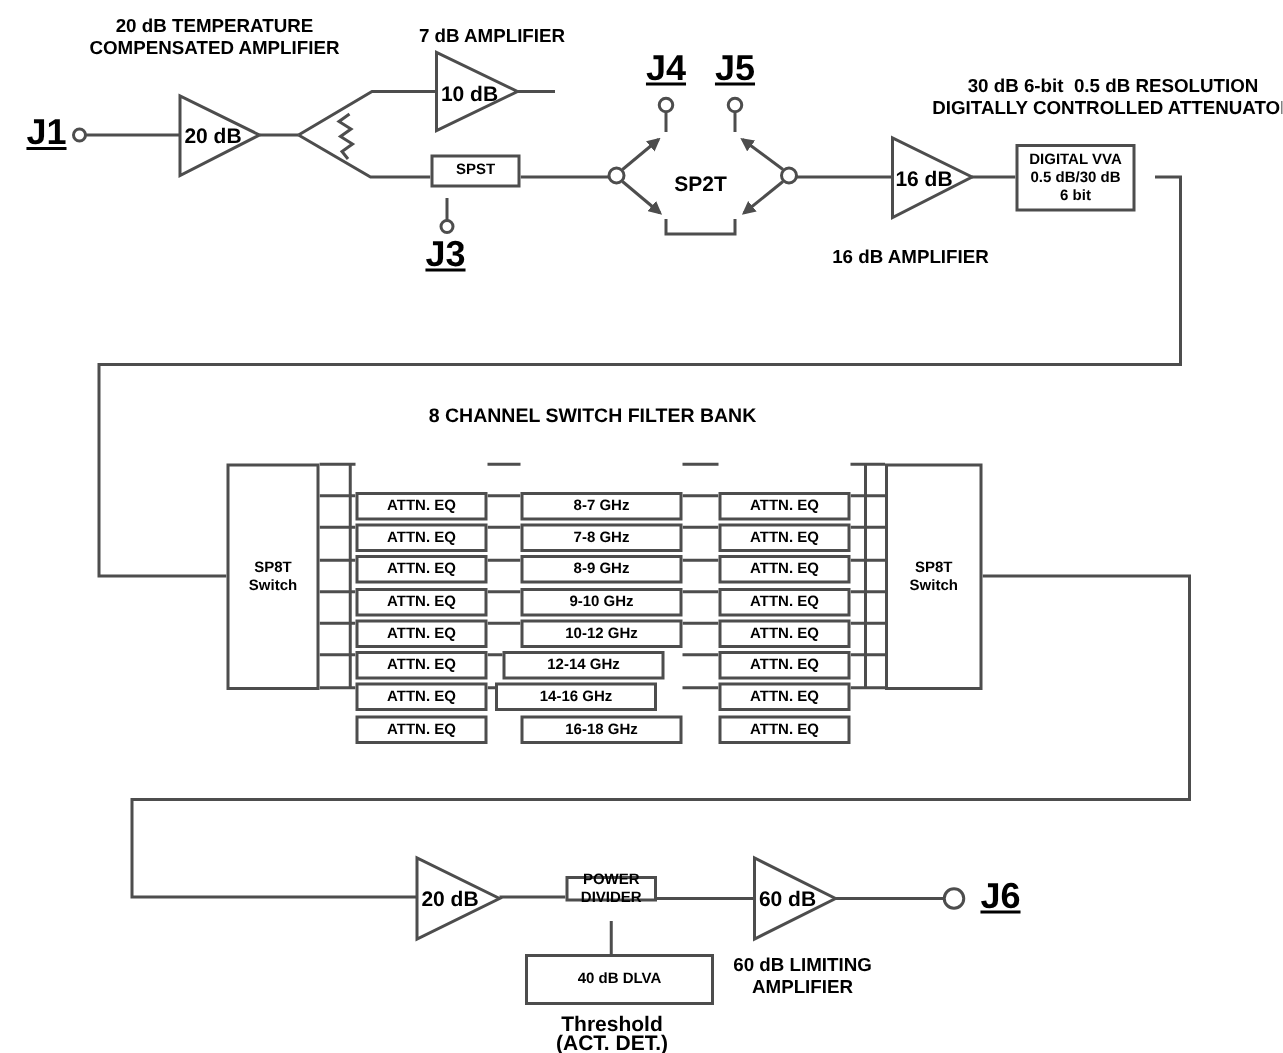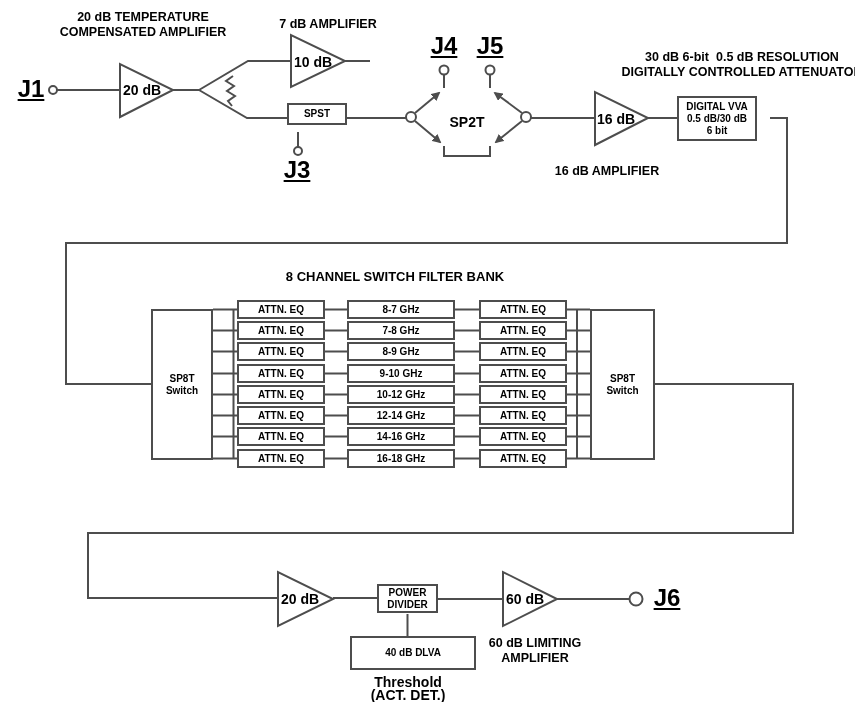--- a/index.html
+++ b/index.html
@@ -16,21 +16,21 @@
   .t12 { font-size:12.5px; }
   .t13 { font-size:13px; }
   .t10 { font-size:14px; line-height:12px; }
   .port { font-size:24px; line-height:26px; letter-spacing:0px;text-decoration:underline; }
   .box {
     position:absolute; z-index:2; background:#fff; border:2px solid var(--line);
     box-sizing:border-box; display:flex; align-items:center; justify-content:center;
     font-weight:bold; font-size:10px; color:var(--text); text-align:center;
     white-space:pre-line; line-height:12px;
   }
-  .fb-row { position:absolute; left:0; width:855px; height:19px; z-index:2; }
+  .fb-row { position:absolute; left:0; width:855px; height:19px; z-index:2;margin-top:28px; }
   .cell {
     position:absolute; top:0; height:19px; background:#fff; border:2px solid var(--line);
     box-sizing:border-box; display:flex; align-items:center; justify-content:center;
     font-weight:bold; font-size:10px; color:var(--text);
   }
 </style>
 </head>
 <body>
 
 <div id="canvas">
@@ -100,21 +100,21 @@
   <div class="box" style="left:677px;top:96px;width:80px;height:45px">DIGITAL VVA
 0.5 dB/30 dB
 6 bit</div>
 
   <div class="box" style="left:151px;top:309px;width:62px;height:151px">SP8T
 Switch</div>
 
   <div class="box" style="left:590px;top:309px;width:65px;height:151px">SP8T
 Switch</div>
 
-  <div class="box" style="left:377px;top:584px;width:61px;height:29px">POWER
+  <div class="box" style="left:377px;top:584px;width:61px;height:17px">POWER
 DIVIDER</div>
 
   <div class="box" style="left:350px;top:636px;width:126px;height:34px">40 dB DLVA</div>
 
   <div class="fb-row" style="top:300px">
     <div class="cell" style="left:237px;width:88px">ATTN. EQ</div>
     <div class="cell" style="left:347px;width:108px">8-7 GHz</div>
     <div class="cell" style="left:479px;width:88px">ATTN. EQ</div>
   </div>
   <div class="fb-row" style="top:321px">
@@ -132,26 +132,26 @@
     <div class="cell" style="left:347px;width:108px">9-10 GHz</div>
     <div class="cell" style="left:479px;width:88px">ATTN. EQ</div>
   </div>
   <div class="fb-row" style="top:385px">
     <div class="cell" style="left:237px;width:88px">ATTN. EQ</div>
     <div class="cell" style="left:347px;width:108px">10-12 GHz</div>
     <div class="cell" style="left:479px;width:88px">ATTN. EQ</div>
   </div>
   <div class="fb-row" style="top:406px">
     <div class="cell" style="left:237px;width:88px">ATTN. EQ</div>
-    <div class="cell" style="left:347px;width:108px">12-14 GHz</div>
+    <div class="cell" style="left:335px;width:108px">12-14 GHz</div>
     <div class="cell" style="left:479px;width:88px">ATTN. EQ</div>
   </div>
   <div class="fb-row" style="top:427px">
     <div class="cell" style="left:237px;width:88px">ATTN. EQ</div>
-    <div class="cell" style="left:347px;width:108px">14-16 GHz</div>
+    <div class="cell" style="left:330px;width:108px">14-16 GHz</div>
     <div class="cell" style="left:479px;width:88px">ATTN. EQ</div>
   </div>
   <div class="fb-row" style="top:449px">
     <div class="cell" style="left:237px;width:88px">ATTN. EQ</div>
     <div class="cell" style="left:347px;width:108px">16-18 GHz</div>
     <div class="cell" style="left:479px;width:88px">ATTN. EQ</div>
   </div>
 
   <div class="lbl t12" style="left:33px;top:10px;width:220px">20 dB TEMPERATURE
 COMPENSATED AMPLIFIER</div>

